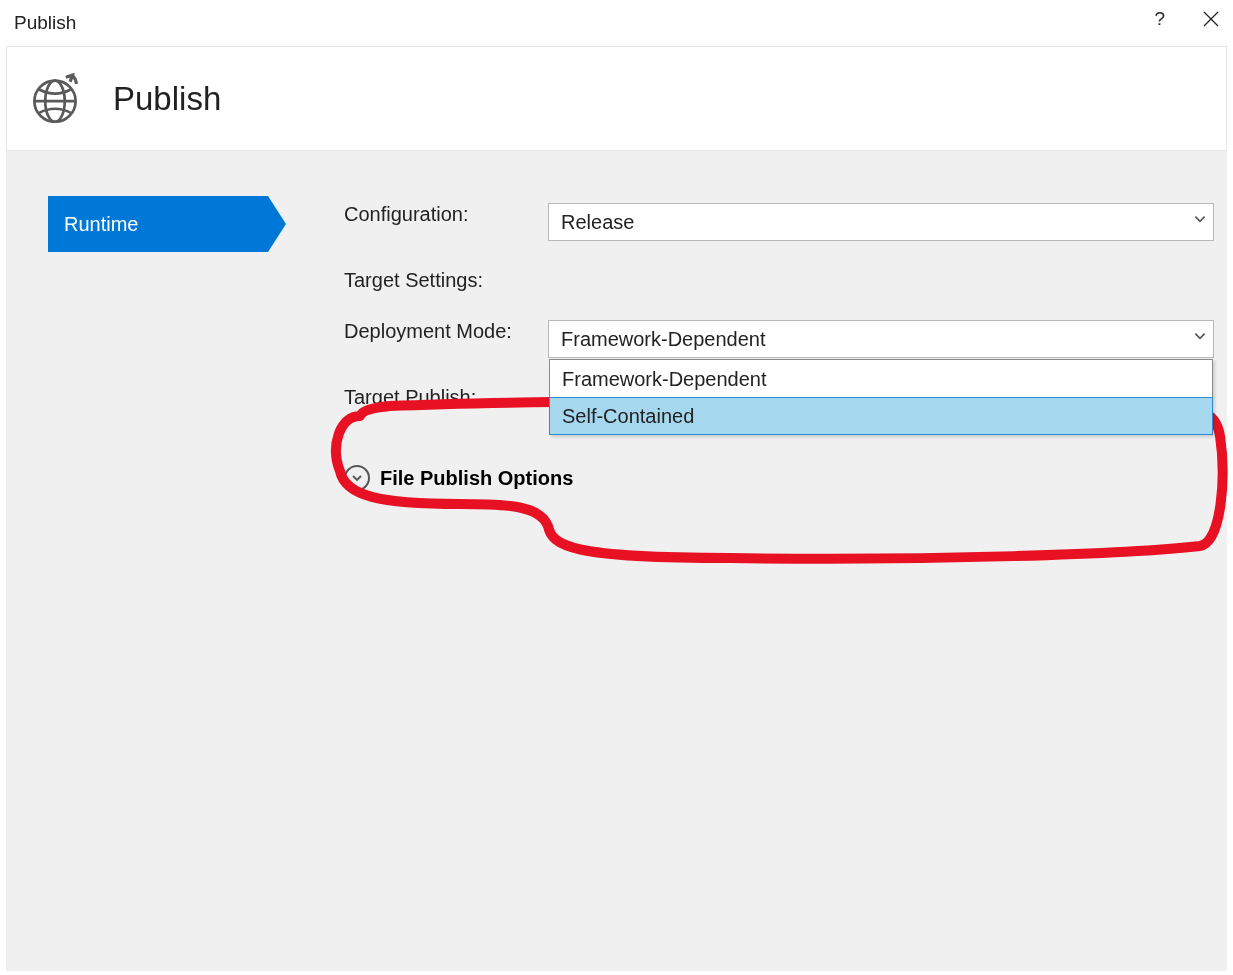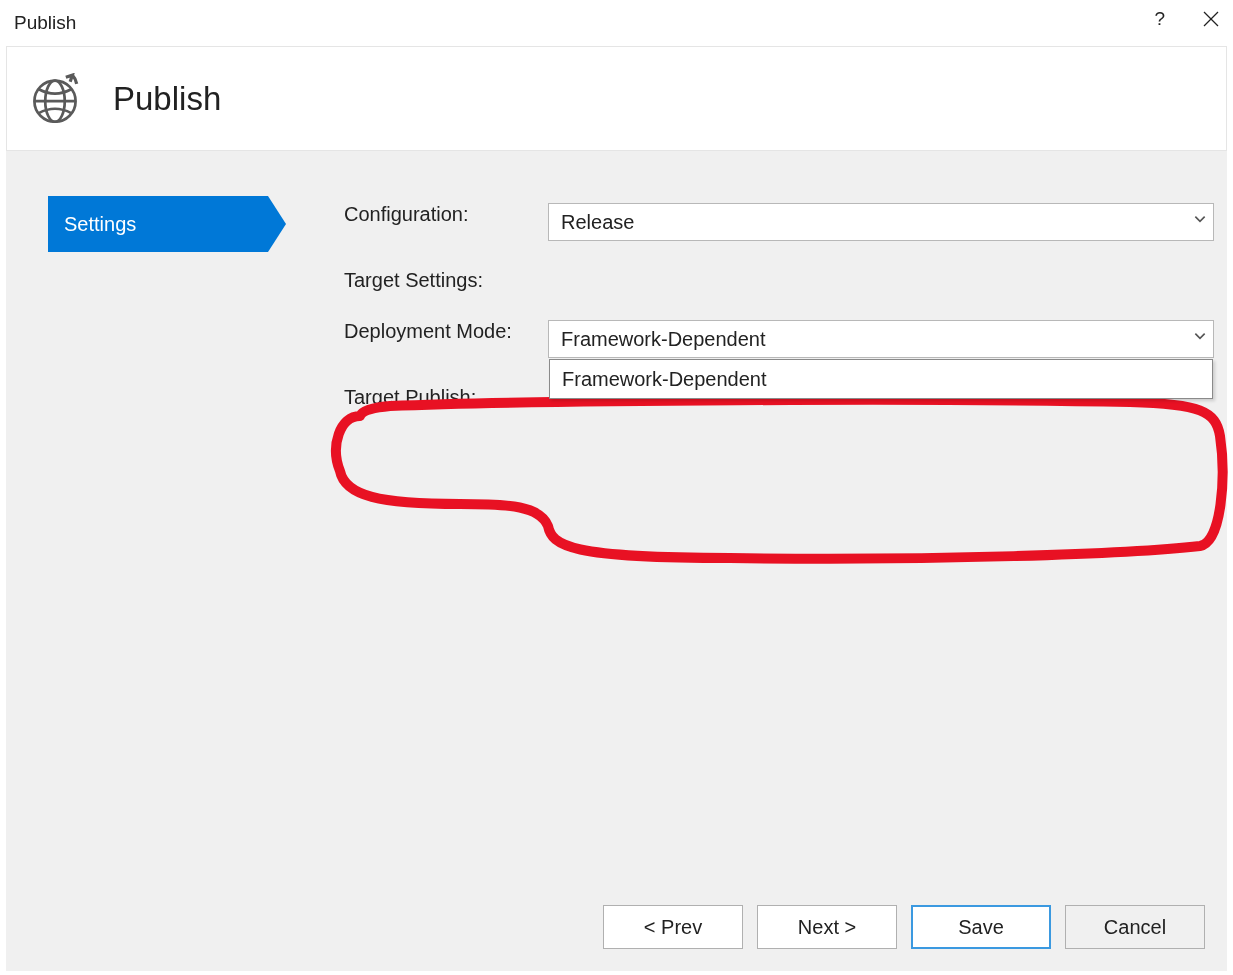--- a/index.html
+++ b/index.html
@@ -239,21 +239,21 @@
       <path d="M34 4 l6 -2 l-2 6" stroke-width="3"></path>
       <path d="M40 2 q3 3 4 8" stroke-width="3"></path>
     </svg>
   </span>
   <span class="header-title">Publish</span>
 </div>
 
 <div class="body-area">
 
   <div class="nav-tab">
-    <span>Settings</span>
+    <span>Runtime</span>
   </div>
 
   <div class="content">
 
     <div class="form-row">
       <div class="form-label">Configuration:</div>
       <div class="combo">
         <span>Release</span>
         <span class="chev">
           <svg viewBox="0 0 12 12" stroke="#555" stroke-width="1.4" fill="none">
@@ -271,43 +271,46 @@
       <div class="form-label">Deployment Mode:</div>
       <div class="combo">
         <span>Framework-Dependent</span>
         <span class="chev">
           <svg viewBox="0 0 12 12" stroke="#555" stroke-width="1.4" fill="none">
               <polyline points="2,4 6,8 10,4"></polyline>
             </svg>
         </span>
         <div class="dropdown">
           <div class="dropdown-item">Framework-Dependent</div>
+          <div class="dropdown-item highlight">Self-Contained</div>
         </div>
       </div>
     </div>
 
     <div class="form-row" style="margin-top:18px;">
       <div class="form-label">Target Publish:</div>
       <div style="flex:1"></div>
     </div>
 
+    <div class="expander">
+      <span class="expander-circle">
+        <svg width="12" height="12" viewBox="0 0 12 12" stroke="#555" stroke-width="1.8" fill="none">
+            <polyline points="2,4 6,8 10,4"></polyline>
+          </svg>
+      </span>
+      <span class="expander-label">File Publish Options</span>
+    </div>
   </div>
 
   <svg class="annotation-overlay" viewBox="0 0 900 170">
     <path d="M 30 20 
              C 10 20, 0 50, 10 75
              C 15 100, 50 108, 130 108
              C 180 108, 210 110, 218 130
              C 222 150, 240 162, 400 162
              C 600 165, 800 158, 870 150
              C 892 146, 896 80, 890 40
              C 886 15, 870 8, 800 6
              C 600 2, 200 4, 60 10
              C 40 12, 32 15, 30 20 Z" fill="none" stroke="#e81123" stroke-width="10" stroke-linejoin="round" stroke-linecap="round"></path>
   </svg>
 
-  <div class="button-bar">
-    <button class="btn">&lt; Prev</button>
-    <button class="btn">Next &gt;</button>
-    <button class="btn primary">Save</button>
-    <button class="btn muted">Cancel</button>
-  </div>
 </div>
 
 </body></html>

